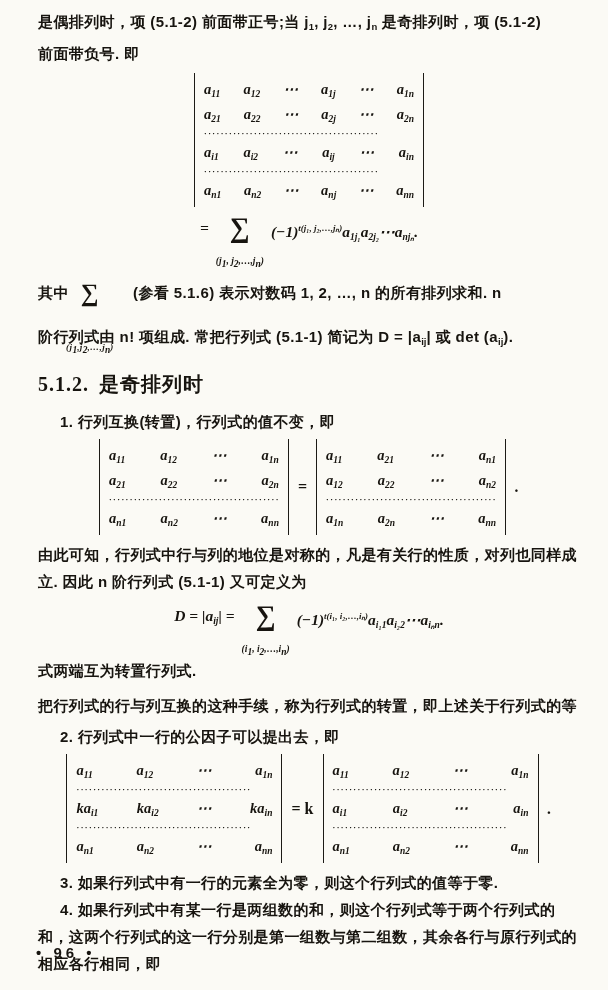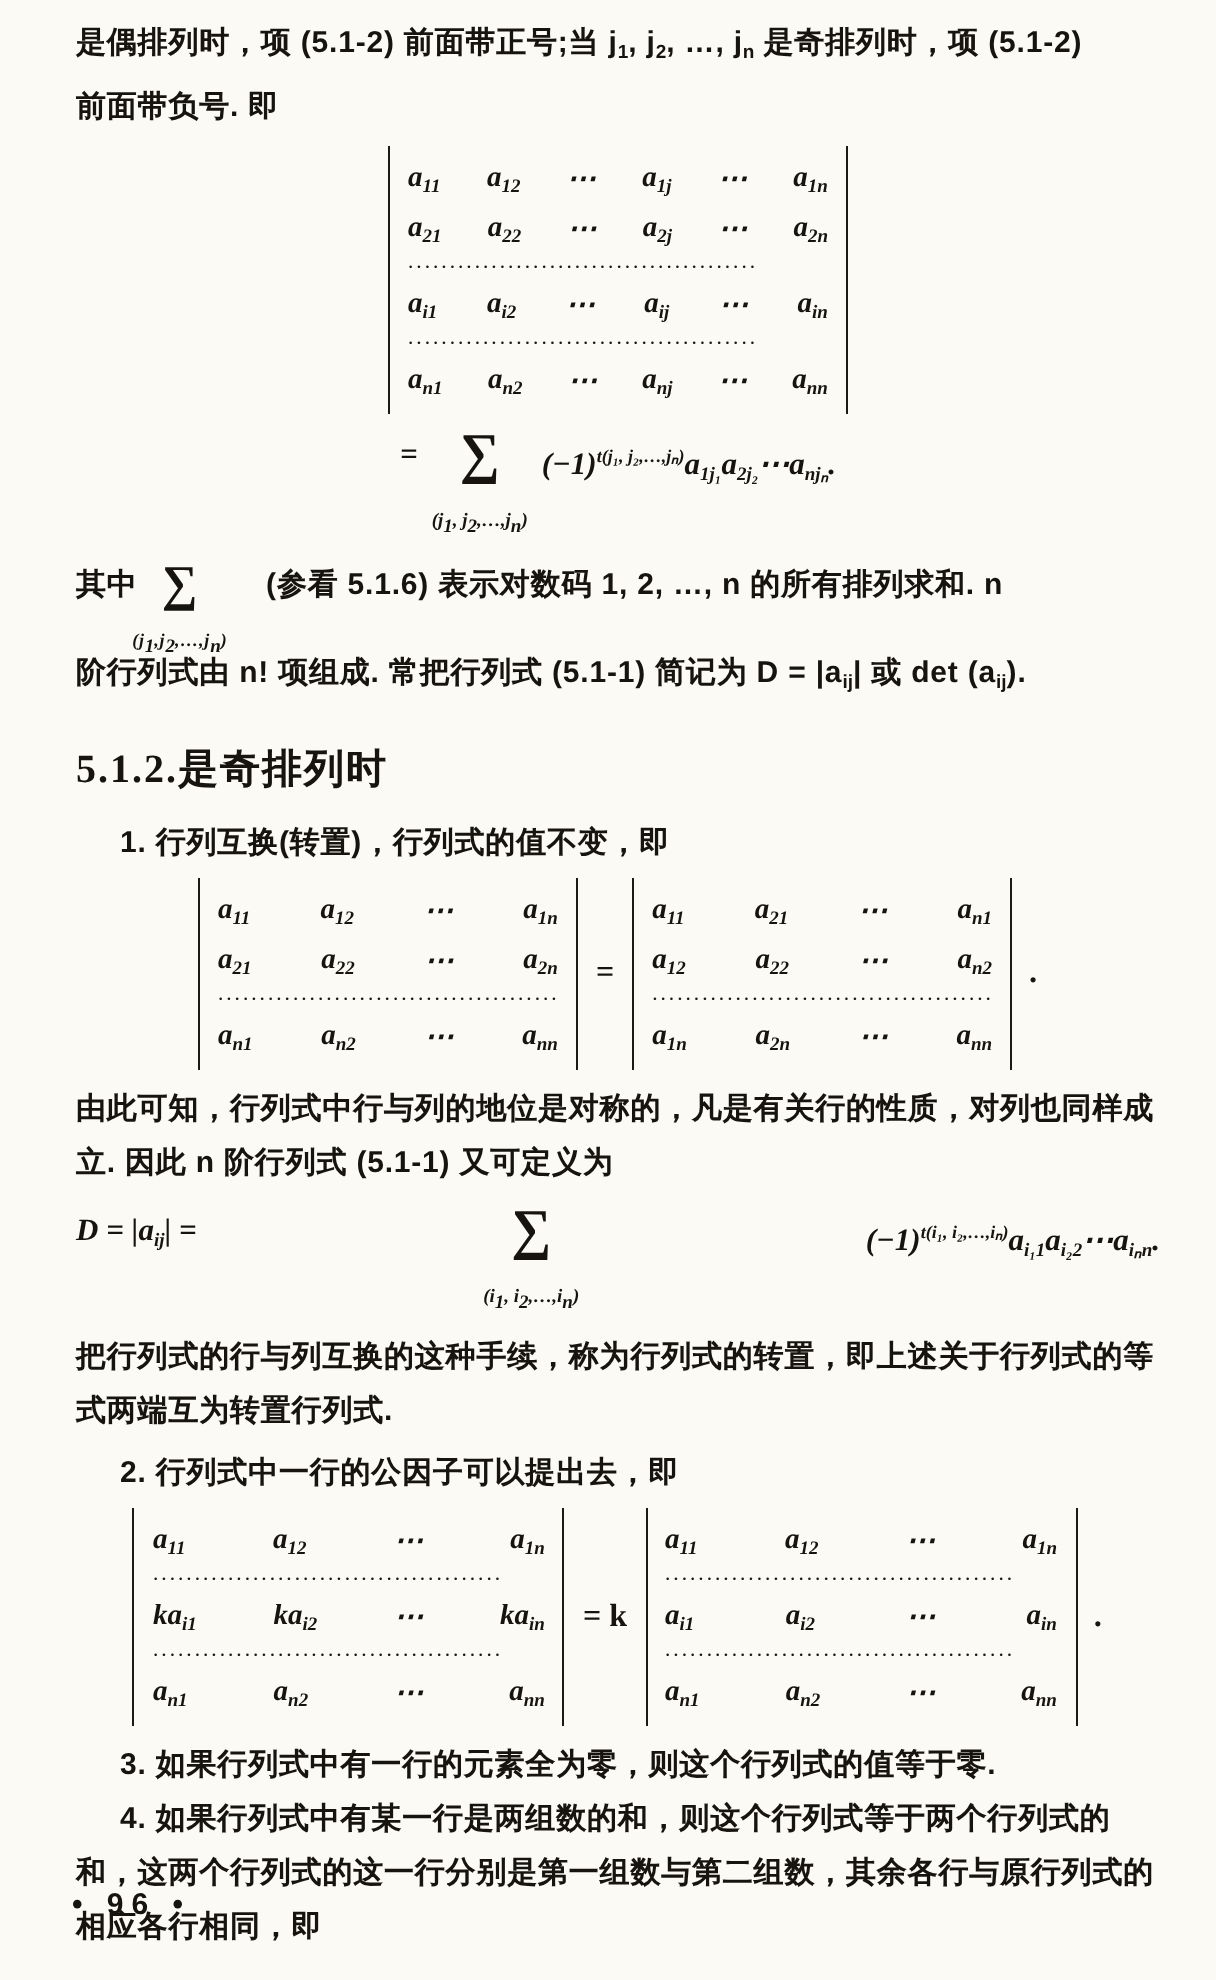--- a/index.html
+++ b/index.html
@@ -71,27 +71,27 @@
 
   
   .inline-sigma {
     display:inline-block;
     position:relative;
     margin:0 34px 0 12px;
     vertical-align:-3px;
   }
   .inline-sigma .glyph { font-size:25px; line-height:20px; font-family:"Liberation Serif",serif; font-weight:700; }
   .inline-sigma .limits {
-    position:absolute; left:50%; top:10px;
+    position:absolute; left:50%; top:37px;
     transform:translateX(-50%);
     font-size:9px; white-space:nowrap;
   }
 
   .section-h {
-    display:flex; align-items:baseline; gap:0;
+    display:flex; align-items:baseline; gap:10px;
     font-size:20px; letter-spacing:1px;
     margin:16px 0 10px 0;
   }
   .section-h .num { font-family:"Liberation Serif",serif; }
 
   .page-num {
     position:absolute; left:36px; top:944px;
     font-size:15px; letter-spacing:4px;
   } .mt4{margin-top:4px;} .mt6{margin-top:6px;}
   .mt8{margin-top:8px;} .mt10{margin-top:10px;}
@@ -207,31 +207,31 @@
           <span class="mcell">⋯</span>
           <span class="mcell">a<sub>nn</sub></span>
         </div>
       </span>
     <span class="math">.</span>
   </div>
 
   <div class="tline mt6">由此可知，行列式中行与列的地位是对称的，凡是有关行的性质，对列也同样成</div>
   <div class="tline">立. 因此 n 阶行列式 (5.1-1) 又可定义为</div>
 
-  <div class="formula-line mt8" style="justify-content:space-between;">
+  <div class="formula-line mt8" style="justify-content:center;">
     <span class="formula-lhs math">D = |a<sub>ij</sub>| =</span>
     <span class="sigma-block">
       <span class="sigma-glyph">∑</span>
       <span class="limits">(i<sub>1</sub>, i<sub>2</sub>,…,i<sub>n</sub>)</span>
     </span>
     <span class="formula-body">(−1)<sup>t(i₁, i₂,…,iₙ)</sup>a<sub>i₁1</sub>a<sub>i₂2</sub>⋯a<sub>iₙn</sub>.</span>
   </div>
 
+  <div class="tline">式两端互为转置行列式.</div>
   <div class="tline mt8">把行列式的行与列互换的这种手续，称为行列式的转置，即上述关于行列式的等</div>
-  <div class="tline">式两端互为转置行列式.</div>
 
   <div class="tline indent mt4">2. 行列式中一行的公因子可以提出去，即</div>
   <div class="eqrow mt4">
     <span class="det det-wide">
         <div class="mrow">
           <span class="mcell">a<sub>11</sub></span>
           <span class="mcell">a<sub>12</sub></span>
           <span class="mcell">⋯</span>
           <span class="mcell">a<sub>1n</sub></span>
         </div>

